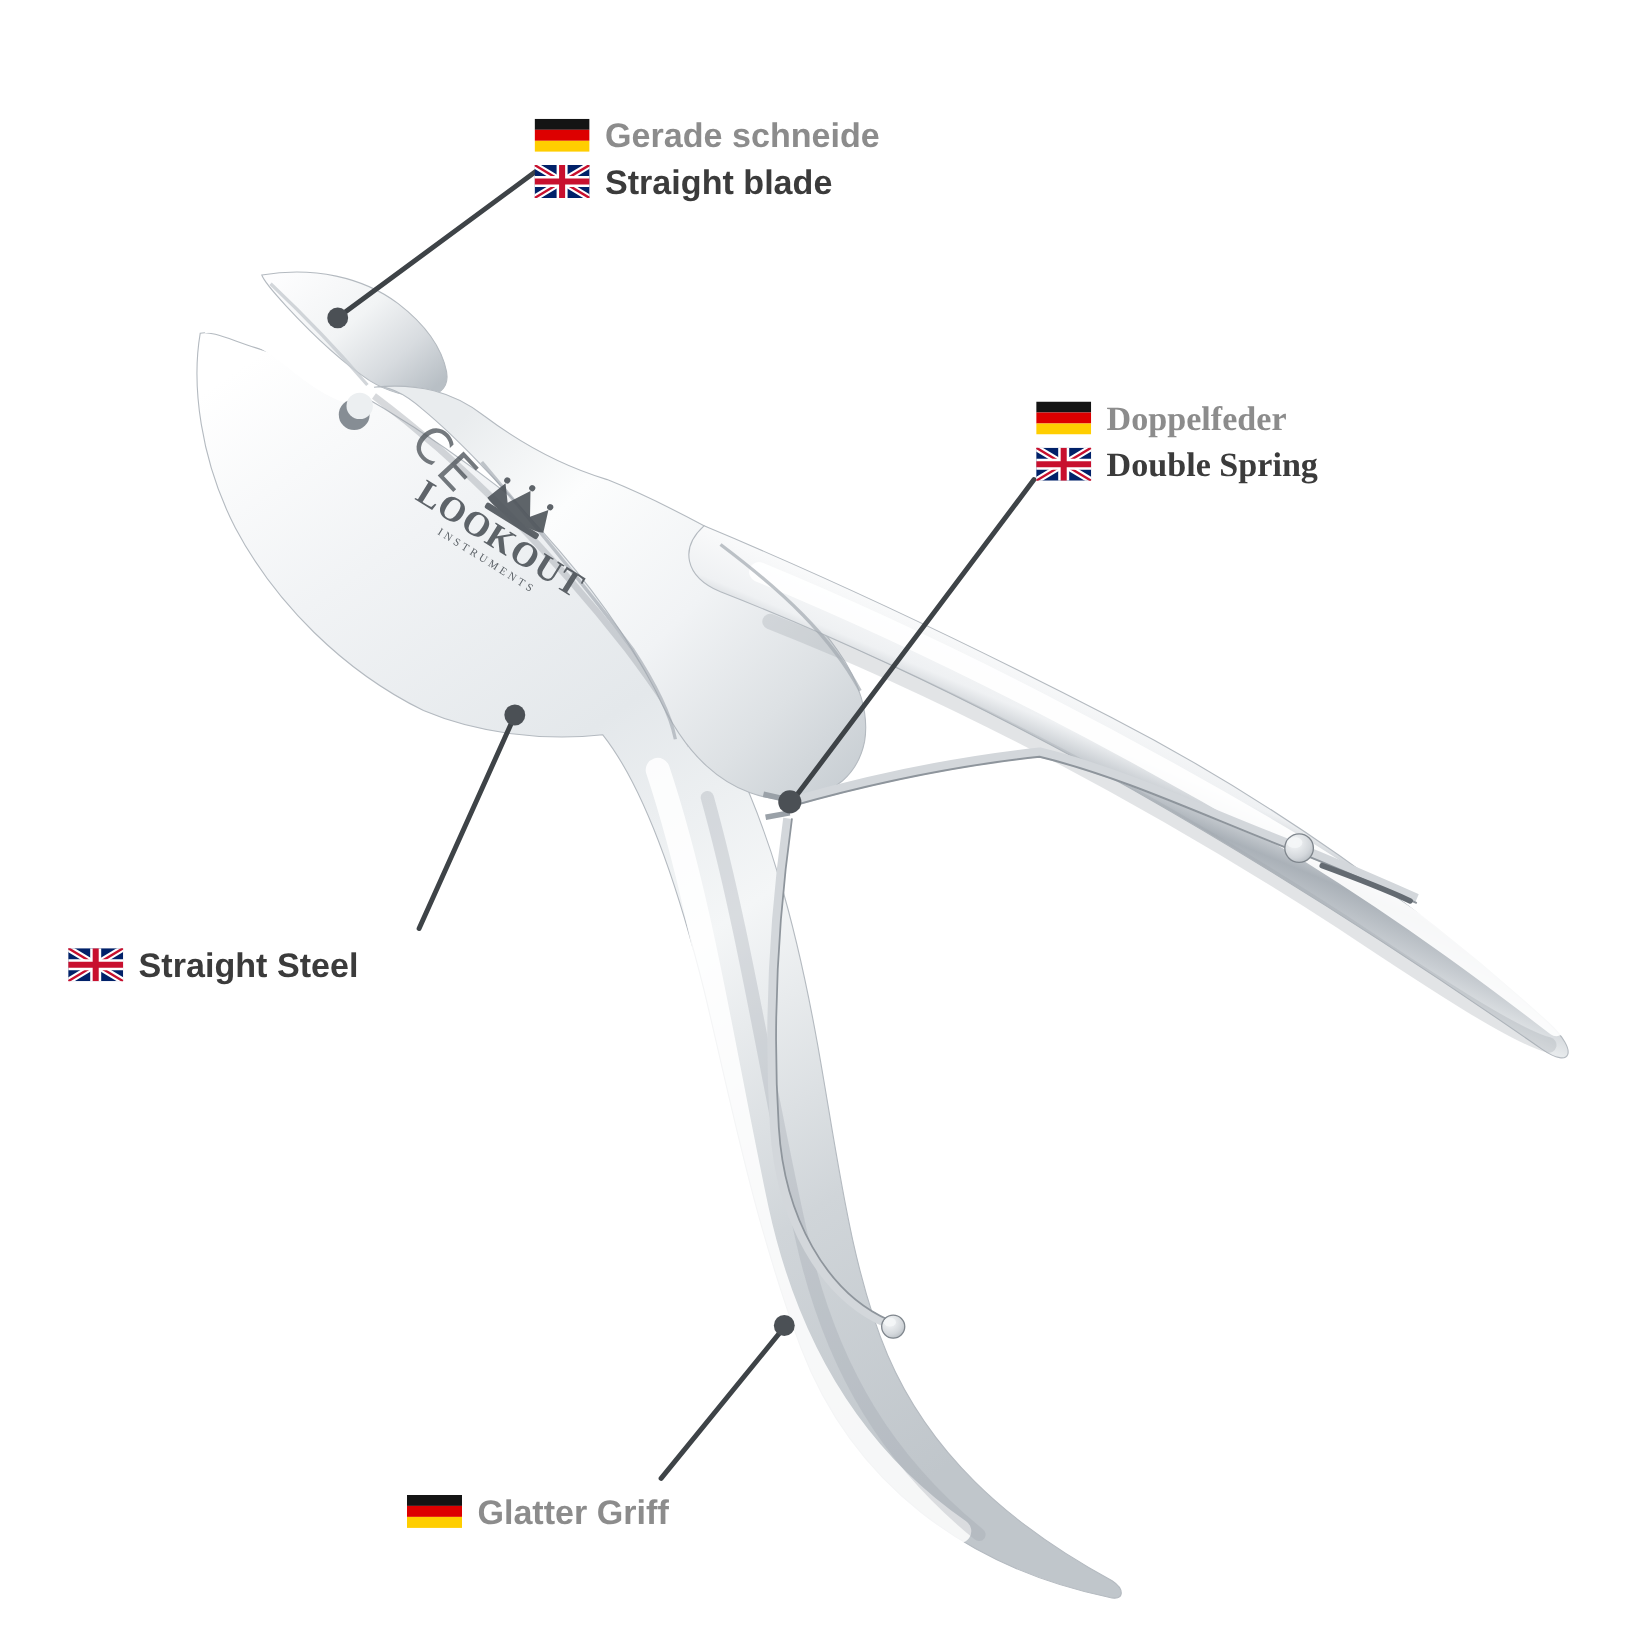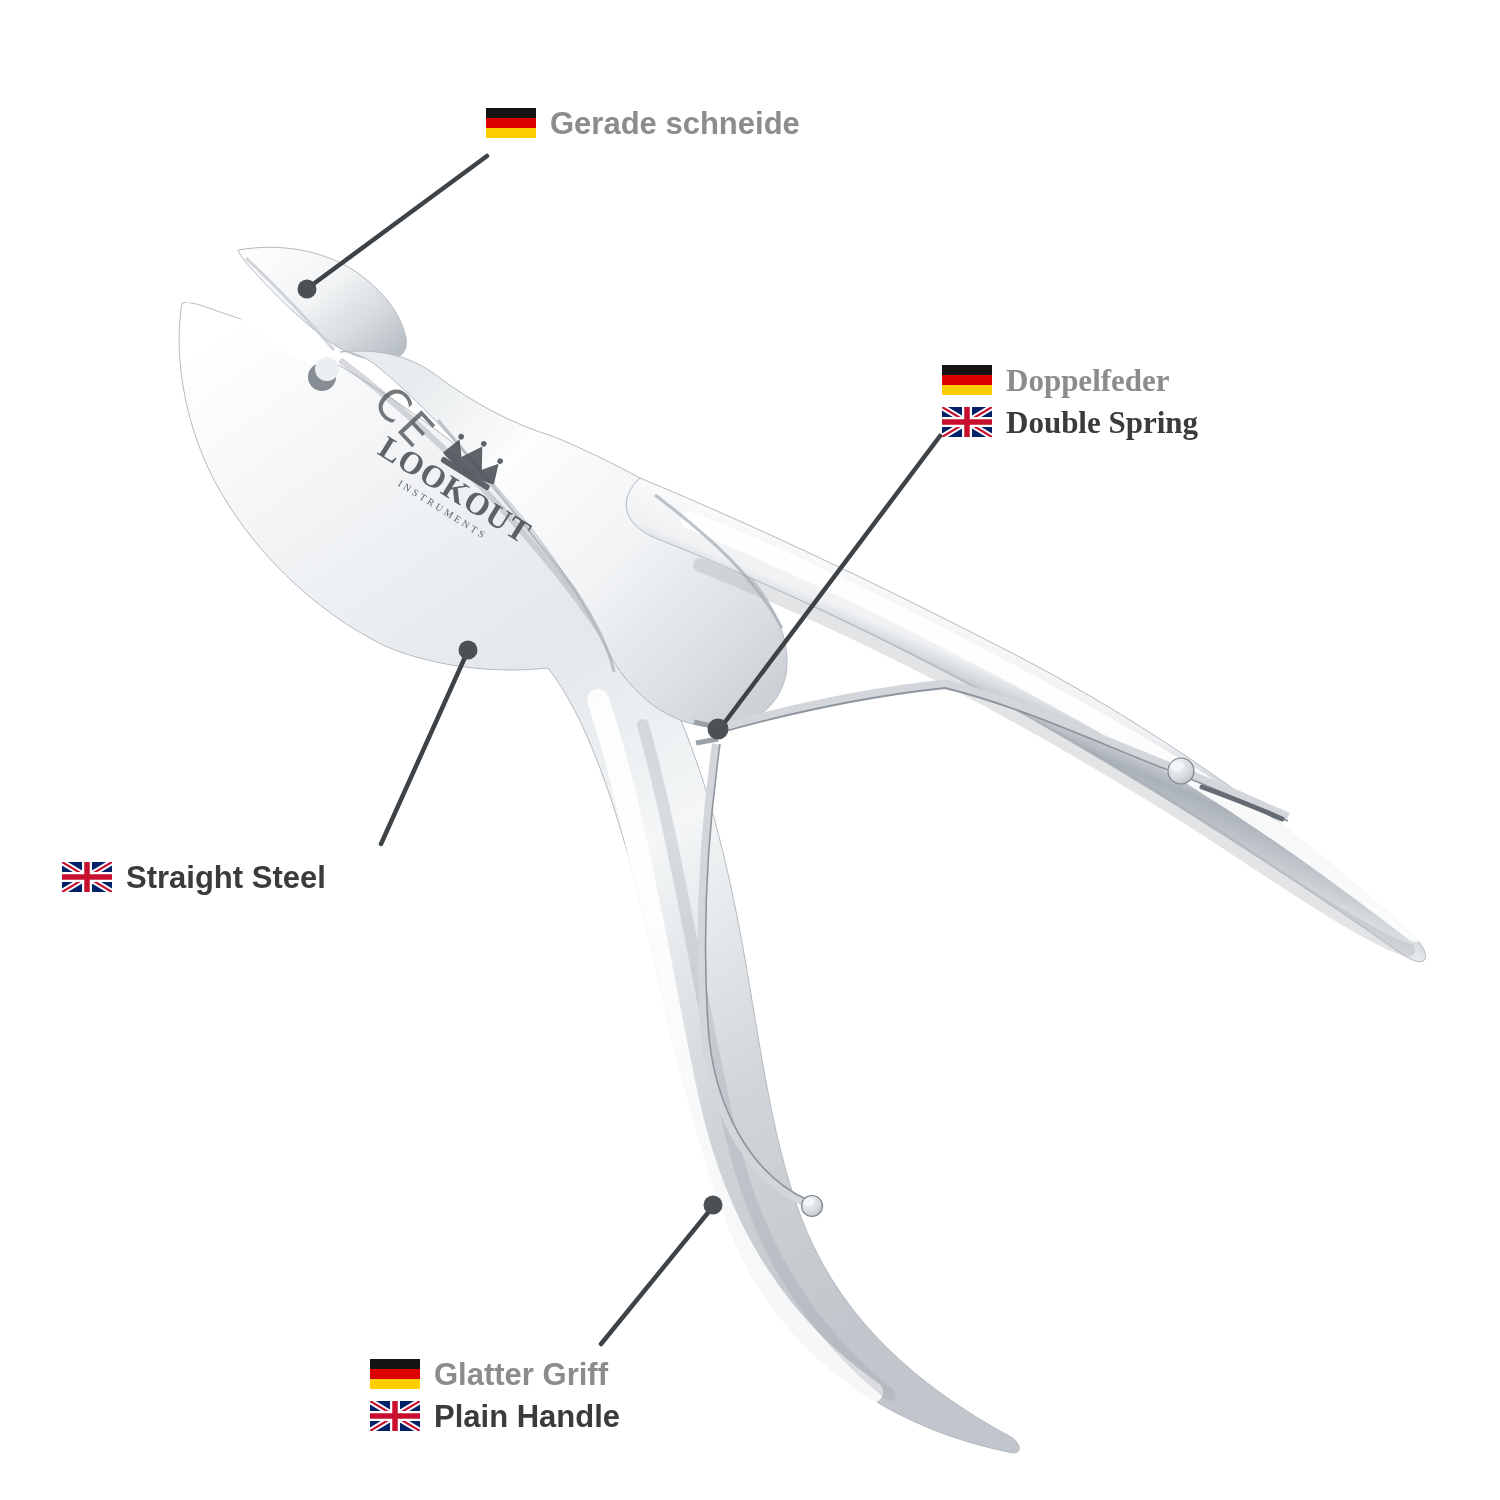--- a/index.html
+++ b/index.html
@@ -133,70 +133,70 @@
 
   <div class="callout" style="left:486px;top:82px;margin-top:20px;">
     <div class="row">
       <svg class="flag" viewBox="0 0 50 30">
         <rect width="50" height="10" y="0" style="fill:var(--german-flag-black,#141414)"></rect>
         <rect width="50" height="10" y="10" style="fill:var(--german-flag-red,#DD0000)"></rect>
         <rect width="50" height="10" y="20" style="fill:var(--german-flag-gold,#FFCE00)"></rect>
       </svg>
       <span class="lbl de">Gerade schneide</span>
     </div>
-  </div>
-
-  <div class="callout" style="left:942px;top:359px;font-family:Liberation Serif, serif;">
-    <div class="row">
-      <svg class="flag" viewBox="0 0 50 30">
-        <rect width="50" height="10" y="0" style="fill:var(--german-flag-black,#141414)"></rect>
-        <rect width="50" height="10" y="10" style="fill:var(--german-flag-red,#DD0000)"></rect>
-        <rect width="50" height="10" y="20" style="fill:var(--german-flag-gold,#FFCE00)"></rect>
-      </svg>
-      <span class="lbl de">Doppelfeder</span>
-    </div>
     <div class="row">
       <svg class="flag" viewBox="0 0 50 30">
         <rect width="50" height="30" style="fill:var(--uk-flag-blue,#012169)"></rect>
         <path d="M0,0 L50,30 M50,0 L0,30" style="stroke:var(--uk-flag-white,#fff)" stroke-width="6"></path>
         <path d="M0,0 L50,30 M50,0 L0,30" style="stroke:var(--uk-flag-red,#C8102E)" stroke-width="2.2"></path>
         <path d="M25,0 V30 M0,15 H50" style="stroke:var(--uk-flag-white,#fff)" stroke-width="10"></path>
         <path d="M25,0 V30 M0,15 H50" style="stroke:var(--uk-flag-red,#C8102E)" stroke-width="5.5"></path>
       </svg>
-      <span class="lbl en">Double Spring</span>
-    </div>
-  </div>
-
-  <div class="callout" style="left:62px;top:856px;">
+      <span class="lbl en">Straight blade</span>
+    </div>
+  </div>
+
+  <div class="callout" style="left:942px;top:359px;font-family:Liberation Serif, serif;">
+    <div class="row">
+      <svg class="flag" viewBox="0 0 50 30">
+        <rect width="50" height="10" y="0" style="fill:var(--german-flag-black,#141414)"></rect>
+        <rect width="50" height="10" y="10" style="fill:var(--german-flag-red,#DD0000)"></rect>
+        <rect width="50" height="10" y="20" style="fill:var(--german-flag-gold,#FFCE00)"></rect>
+      </svg>
+      <span class="lbl de">Doppelfeder</span>
+    </div>
     <div class="row">
       <svg class="flag" viewBox="0 0 50 30">
         <rect width="50" height="30" style="fill:var(--uk-flag-blue,#012169)"></rect>
         <path d="M0,0 L50,30 M50,0 L0,30" style="stroke:var(--uk-flag-white,#fff)" stroke-width="6"></path>
         <path d="M0,0 L50,30 M50,0 L0,30" style="stroke:var(--uk-flag-red,#C8102E)" stroke-width="2.2"></path>
         <path d="M25,0 V30 M0,15 H50" style="stroke:var(--uk-flag-white,#fff)" stroke-width="10"></path>
         <path d="M25,0 V30 M0,15 H50" style="stroke:var(--uk-flag-red,#C8102E)" stroke-width="5.5"></path>
       </svg>
-      <span class="lbl en">Straight Steel</span>
-    </div>
-  </div>
-
-  <div class="callout" style="left:370px;top:1353px;">
-    <div class="row">
-      <svg class="flag" viewBox="0 0 50 30">
-        <rect width="50" height="10" y="0" style="fill:var(--german-flag-black,#141414)"></rect>
-        <rect width="50" height="10" y="10" style="fill:var(--german-flag-red,#DD0000)"></rect>
-        <rect width="50" height="10" y="20" style="fill:var(--german-flag-gold,#FFCE00)"></rect>
-      </svg>
-      <span class="lbl de">Glatter Griff</span>
-    </div>
+      <span class="lbl en">Double Spring</span>
+    </div>
+  </div>
+
+  <div class="callout" style="left:62px;top:856px;">
     <div class="row">
       <svg class="flag" viewBox="0 0 50 30">
         <rect width="50" height="30" style="fill:var(--uk-flag-blue,#012169)"></rect>
         <path d="M0,0 L50,30 M50,0 L0,30" style="stroke:var(--uk-flag-white,#fff)" stroke-width="6"></path>
         <path d="M0,0 L50,30 M50,0 L0,30" style="stroke:var(--uk-flag-red,#C8102E)" stroke-width="2.2"></path>
         <path d="M25,0 V30 M0,15 H50" style="stroke:var(--uk-flag-white,#fff)" stroke-width="10"></path>
         <path d="M25,0 V30 M0,15 H50" style="stroke:var(--uk-flag-red,#C8102E)" stroke-width="5.5"></path>
       </svg>
-      <span class="lbl en">Plain Handle</span>
+      <span class="lbl en">Straight Steel</span>
+    </div>
+  </div>
+
+  <div class="callout" style="left:370px;top:1353px;">
+    <div class="row">
+      <svg class="flag" viewBox="0 0 50 30">
+        <rect width="50" height="10" y="0" style="fill:var(--german-flag-black,#141414)"></rect>
+        <rect width="50" height="10" y="10" style="fill:var(--german-flag-red,#DD0000)"></rect>
+        <rect width="50" height="10" y="20" style="fill:var(--german-flag-gold,#FFCE00)"></rect>
+      </svg>
+      <span class="lbl de">Glatter Griff</span>
     </div>
   </div>
 
 </div>
 
 </body></html>

